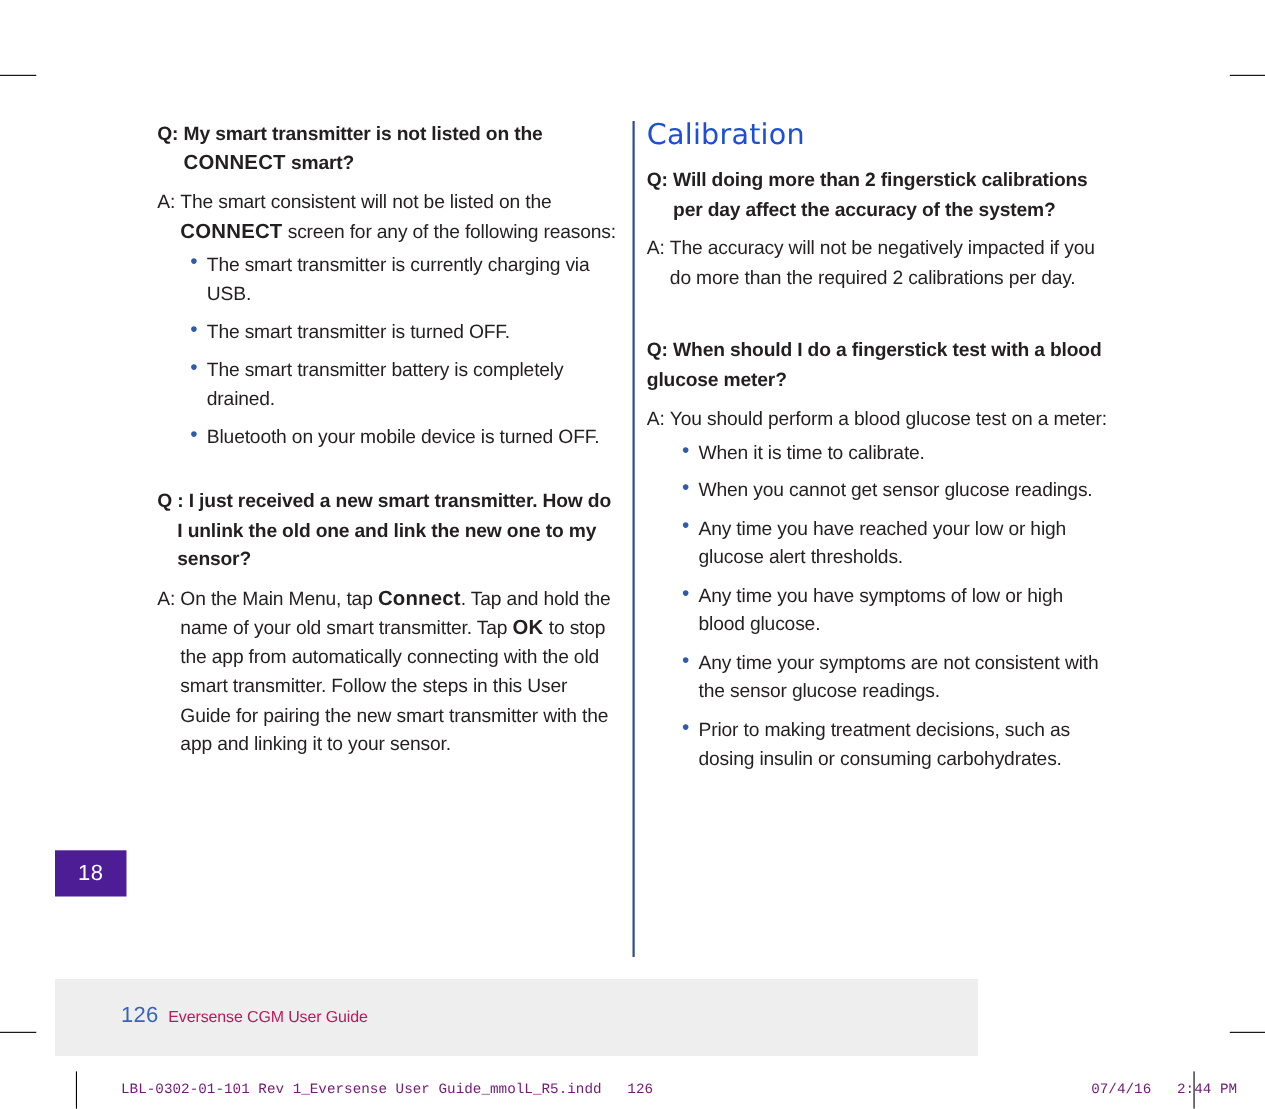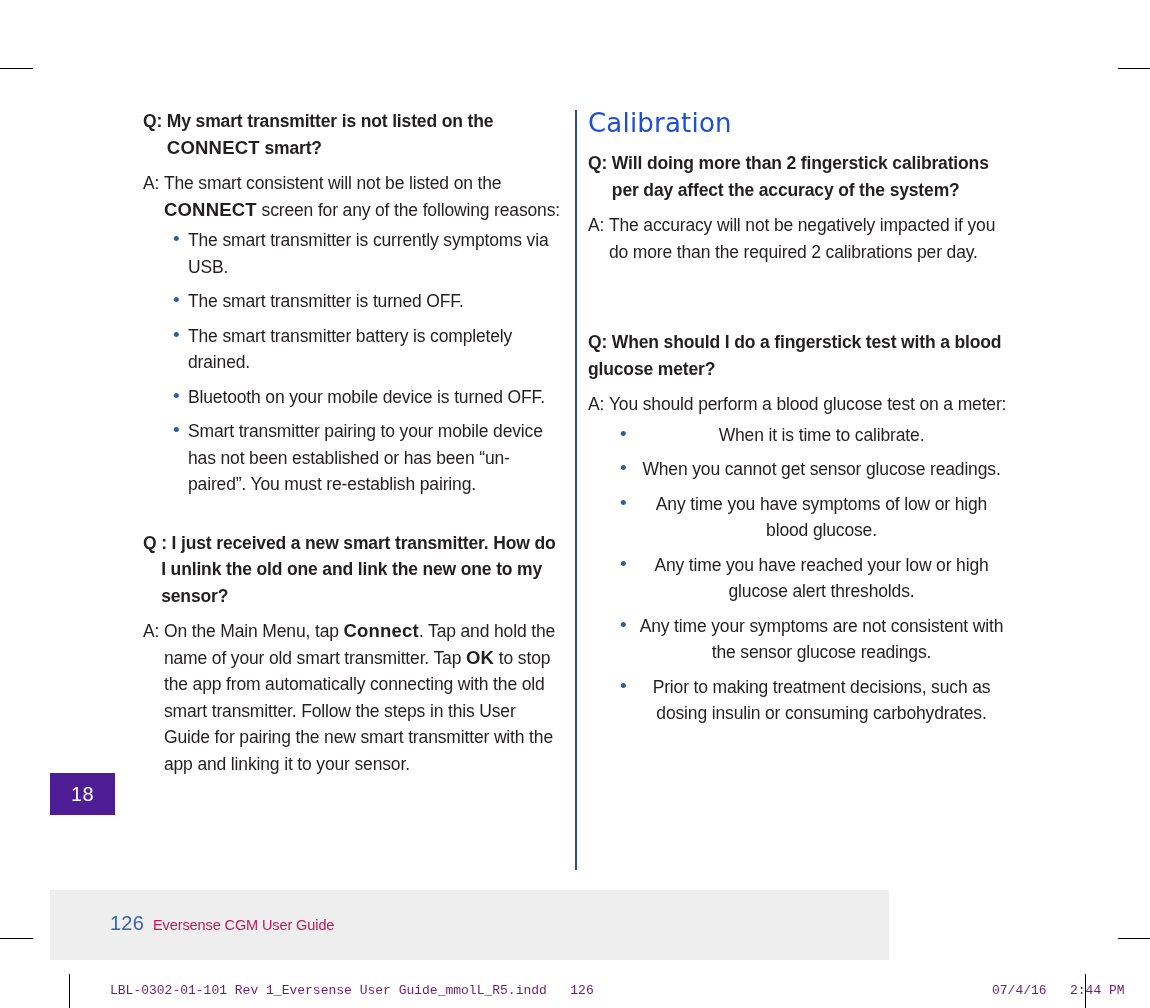--- a/index.html
+++ b/index.html
@@ -120,21 +120,21 @@
   }
   ul.bullets li::before {
     content: "\2022";
     position: absolute;
     left: 0;
     top: -1px;
     color: #2d5ca8;
     font-size: 19px;
     line-height: 26.5px;
   }
-  .col-right ul.bullets { padding-left: 32px; text-align: center; }
+  .col-right ul.bullets { padding-left: 32px; }
 
   
   .section-title {
     font-family: "DejaVu Sans", sans-serif;
     font-weight: 400;
     font-size: 26px;
     line-height: 30px;
     color: #1d4ed8;
     letter-spacing: 0.2px;
     margin: 0 0 12px 0;
@@ -218,25 +218,24 @@
     <div class="qa-block">
       <div class="q-line">
         <span class="q-marker">Q: </span>
         <span class="q-text"><span>My smart transmitter is not listed on the</span><br><span class="kw">CONNECT</span><span> smart?</span></span>
       </div>
       <div class="a-line">
         <span class="a-marker">A: </span>
         <span class="a-text"><span>The smart consistent will not be listed on the</span><br><span class="kw">CONNECT</span><span> screen for any of the following reasons:</span></span>
       </div>
       <ul class="bullets">
-        <li>The smart transmitter is currently symptoms via USB.</li>
+        <li>The smart transmitter is currently charging via USB.</li>
         <li>The smart transmitter is turned OFF.</li>
         <li>The smart transmitter battery is completely drained.</li>
         <li>Bluetooth on your mobile device is turned OFF.</li>
-        <li>Smart transmitter pairing to your mobile device has not been established or has been “un-paired”. You must re-establish pairing.</li>
       </ul>
     </div>
 
     <div class="qa-block" style="margin-top:32px;">
       <div class="q-line">
         <span class="q-marker">Q </span>
         <span class="q-text">: I just received a new smart transmitter. How do I unlink the old one and link the new one to my sensor?</span>
       </div>
       <div class="a-line">
         <span class="a-marker">A: </span>
@@ -254,33 +253,33 @@
       <div class="q-line">
         <span class="q-marker">Q: </span>
         <span class="q-text">Will doing more than 2 fingerstick calibrations per day affect the accuracy of the system?</span>
       </div>
       <div class="a-line">
         <span class="a-marker">A: </span>
         <span class="a-text">The accuracy will not be negatively impacted if you do more than the required 2 calibrations per day.</span>
       </div>
     </div>
 
-    <div class="qa-block" style="margin-top:64px;">
+    <div class="qa-block" style="margin-top:40px;">
       <div class="q-line" style="display:block;">
         <span class="q-marker">Q: </span><span>When should I do a fingerstick test with a blood glucose meter?</span>
       </div>
       <div class="a-line">
         <span class="a-marker">A: </span>
         <span class="a-text">You should perform a blood glucose test on a meter:</span>
       </div>
       <ul class="bullets">
         <li>When it is time to calibrate.</li>
         <li>When you cannot get sensor glucose readings.</li>
+        <li>Any time you have reached your low or high glucose alert thresholds.</li>
         <li>Any time you have symptoms of low or high blood glucose.</li>
-        <li>Any time you have reached your low or high glucose alert thresholds.</li>
         <li>Any time your symptoms are not consistent with the sensor glucose readings.</li>
         <li>Prior to making treatment decisions, such as dosing insulin or consuming carbohydrates.</li>
       </ul>
     </div>
 
   </div>
 
   <div class="chapter-tab" style="left:0px;">
     <span>18</span>
   </div>

